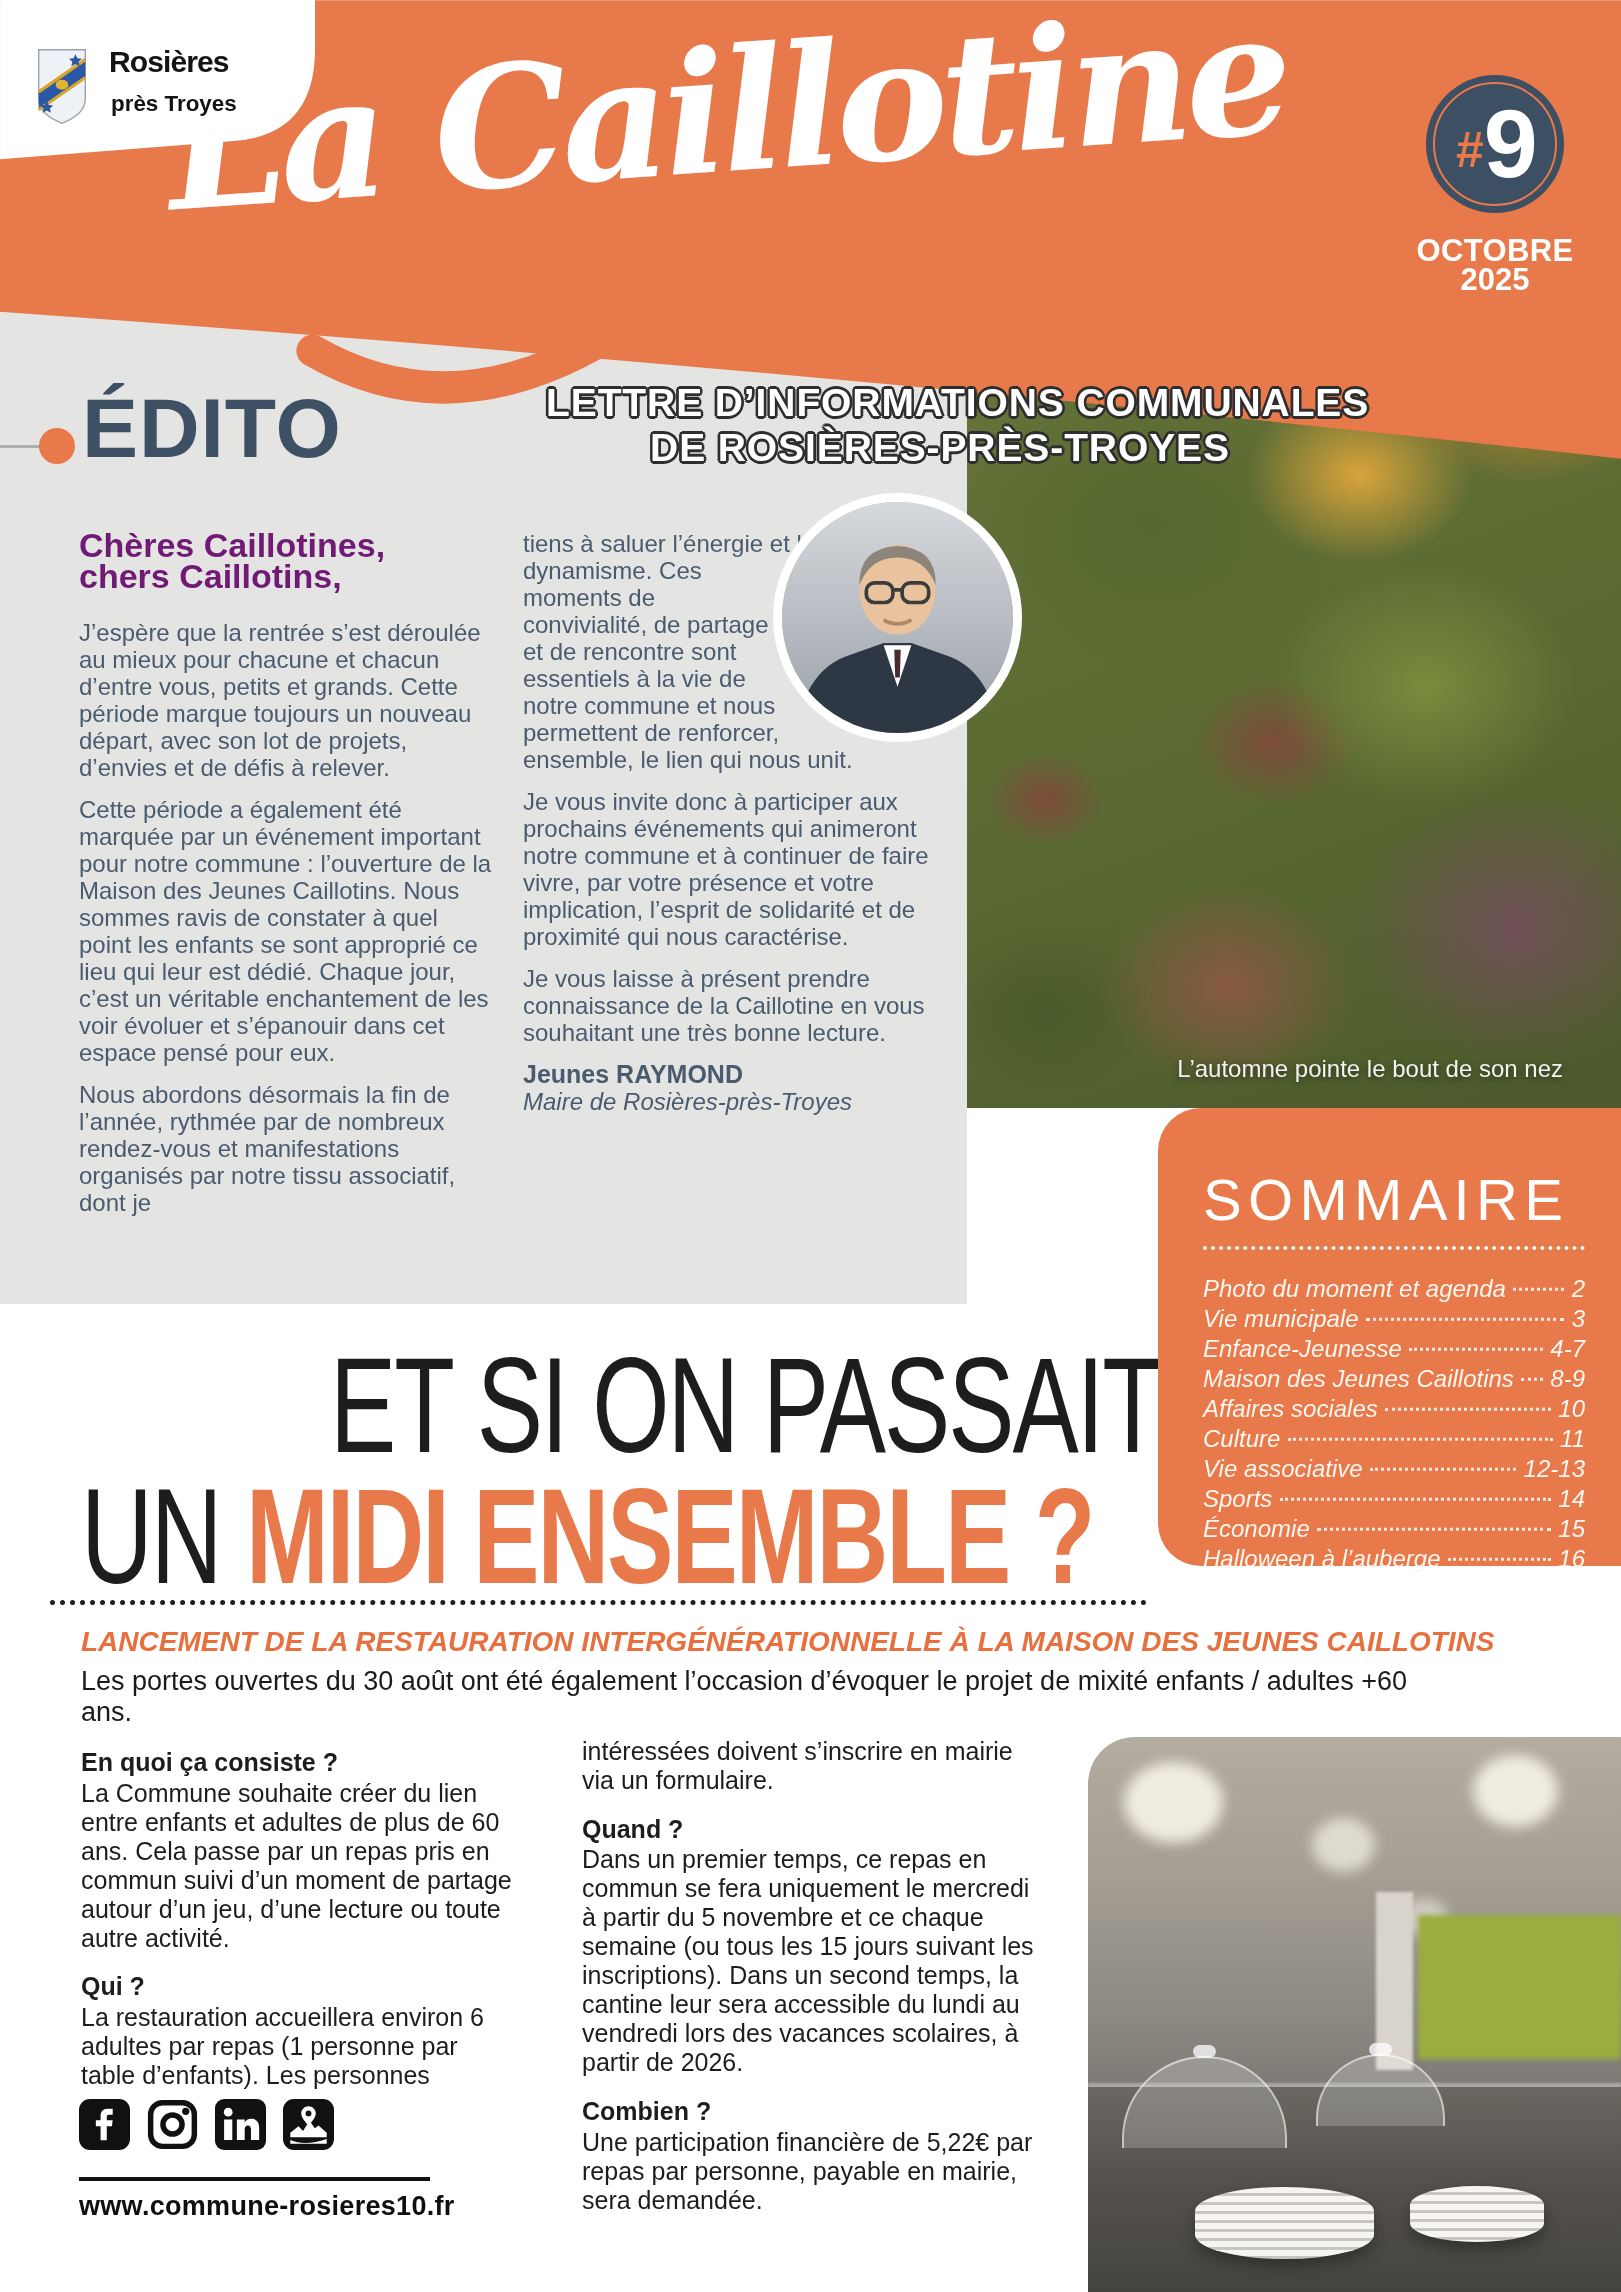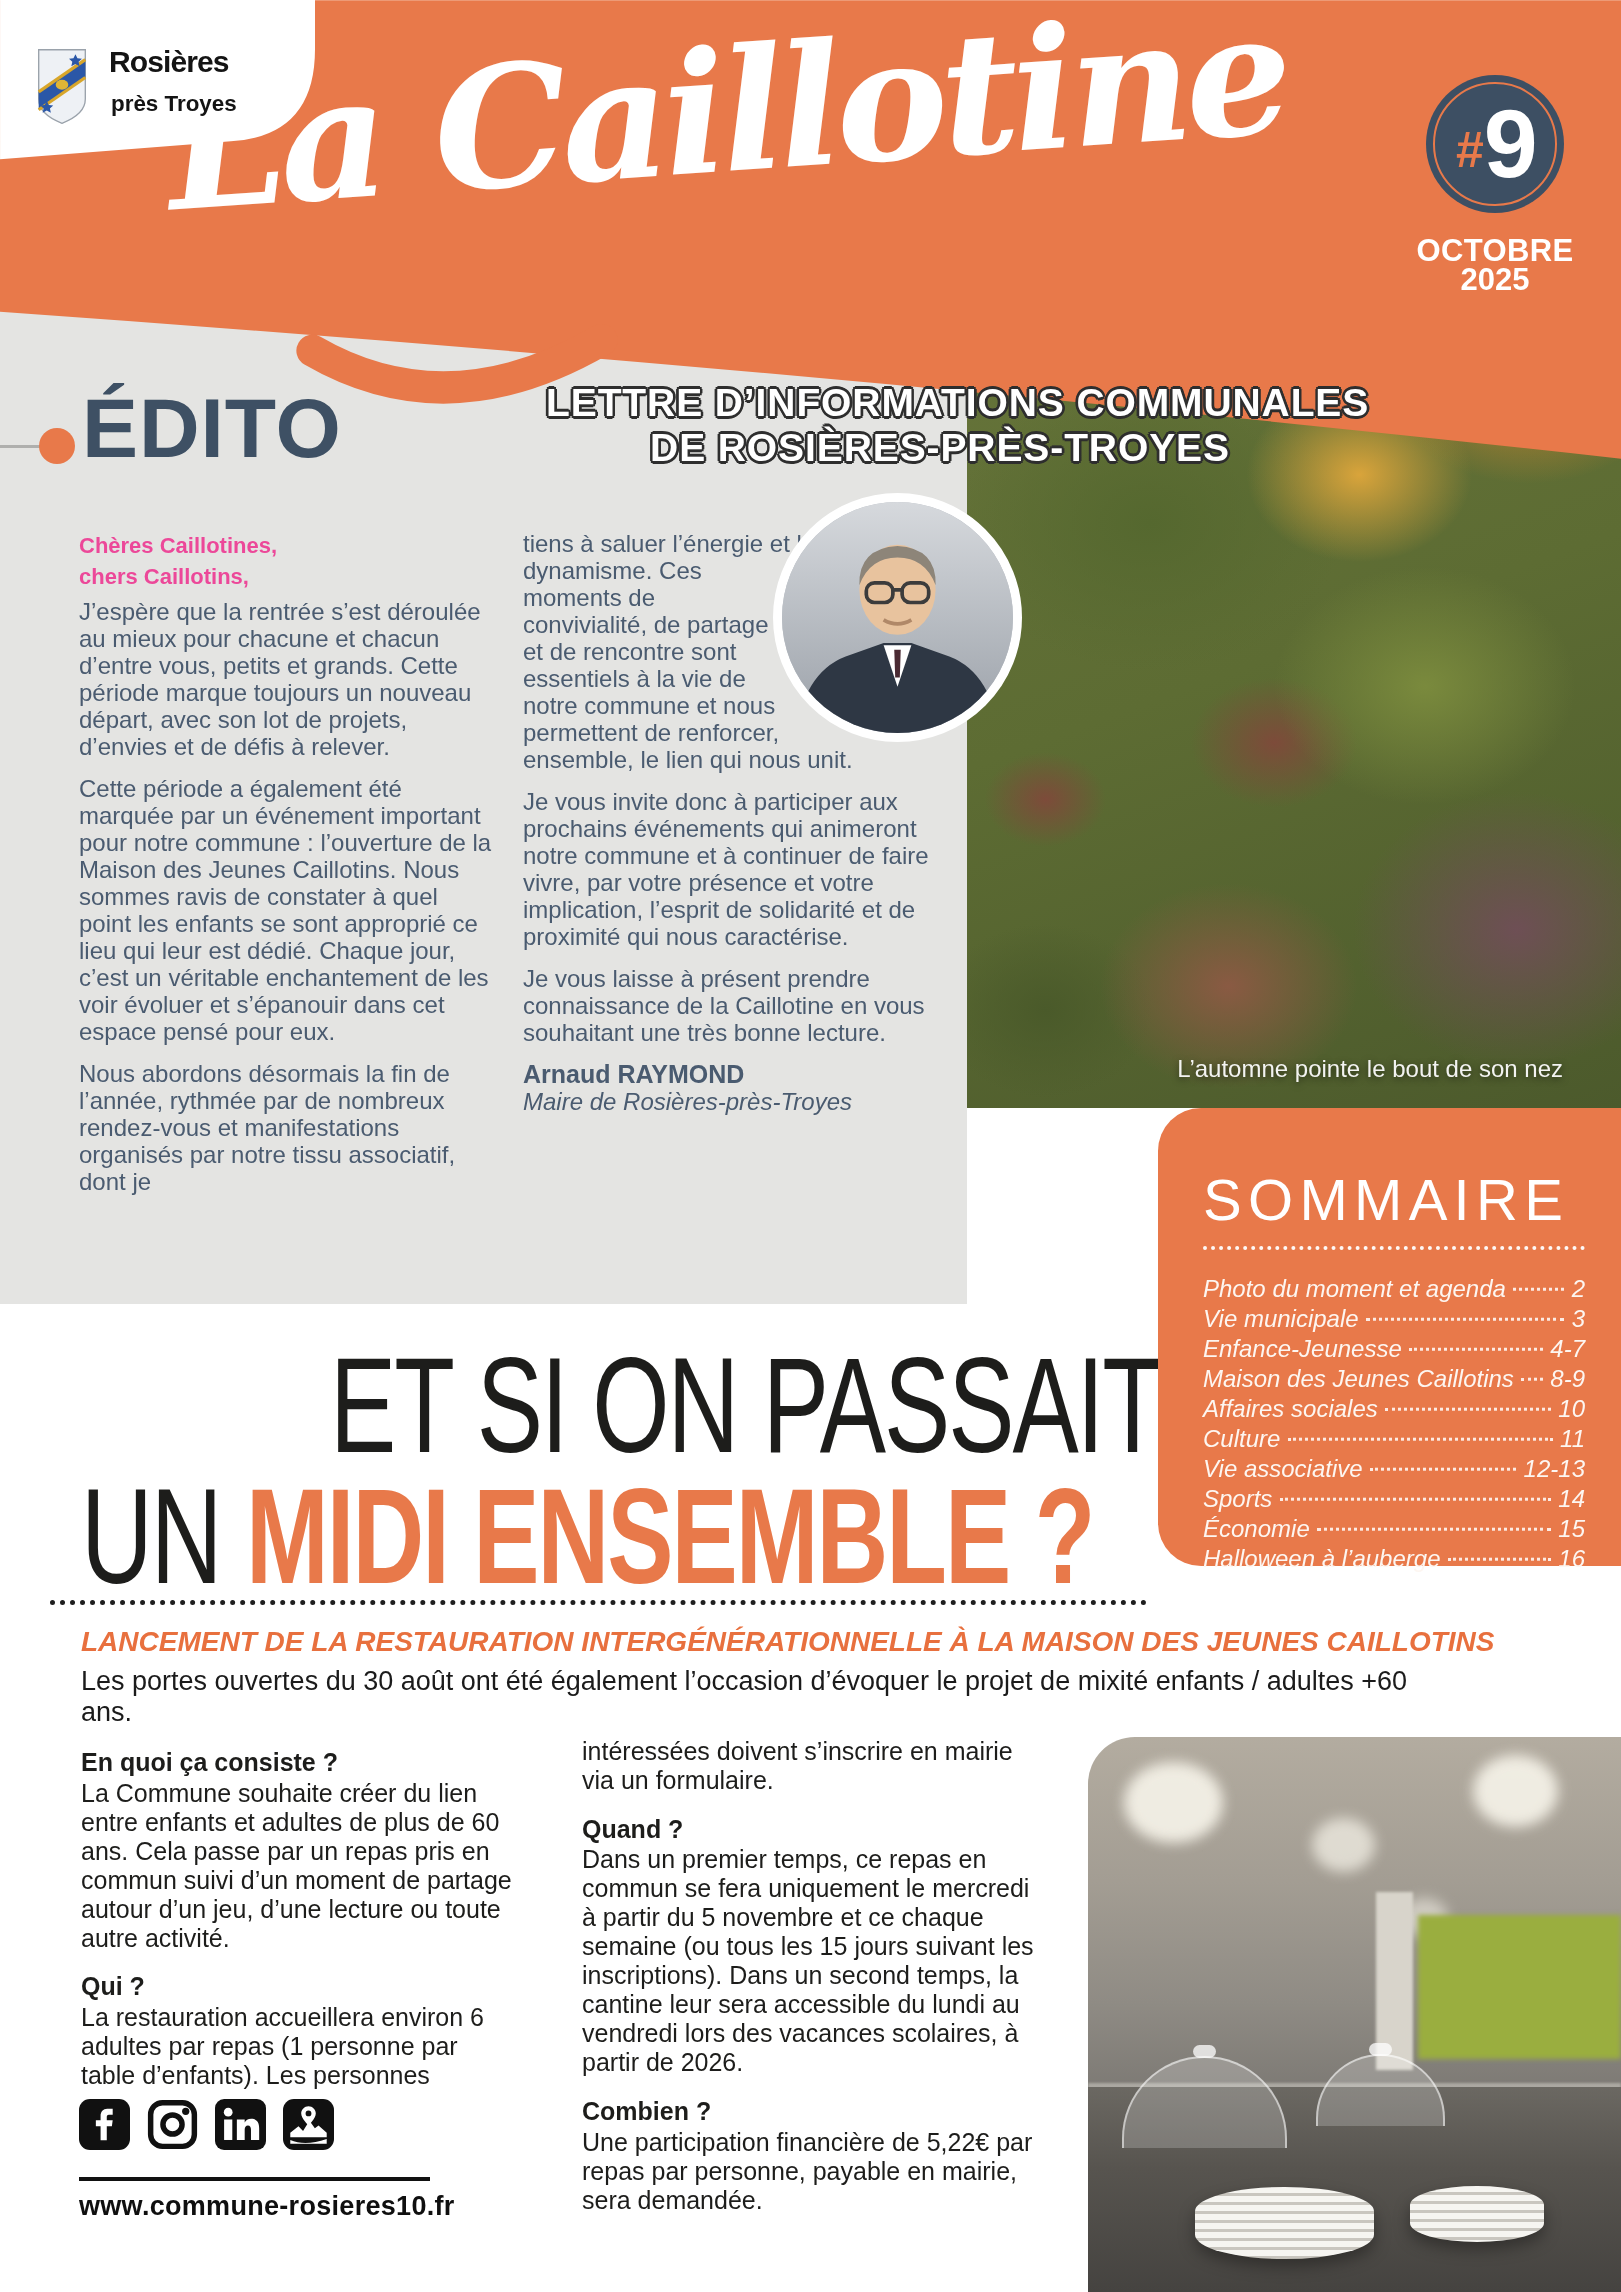--- a/index.html
+++ b/index.html
@@ -37,21 +37,21 @@
   
   .gray-panel{position:absolute;left:0;top:296px;width:967px;height:1008px;background:#E4E4E2;z-index:1;}
   .lead-line{position:absolute;left:0;top:445px;width:47px;height:2.7px;background:#afafad;z-index:4;}
   .lead-dot{position:absolute;left:39px;top:428px;width:36px;height:36px;border-radius:50%;background:#E8794A;z-index:4;}
   .edito-title{position:absolute;left:82px;top:380px;font-size:84px;font-weight:800;color:#3E5064;z-index:4;letter-spacing:0.9px;}
 
   .ecol{position:absolute;top:530px;width:414px;z-index:4;font-size:24px;line-height:27px;color:#4A5B70;}
   .ecol p{margin:0 0 15px 0;}
   .ecol1{left:79px;}
   .ecol2{left:523px;}
-  .salutation{font-size:22px;line-height:31px;font-weight:700;color:#ec4899;margin-bottom:6px;}
+  .salutation{font-size:34px;line-height:31px;font-weight:700;color:#701a75;margin-bottom:27px;}
   .sig-name{font-weight:700;font-size:25px;margin-top:7.2px;}
   .sig-role{font-style:italic;font-size:24px;}
   .portrait-spacer{float:right;width:224px;height:251px;margin:-16px -85px 5.4px 12.5px;
       shape-outside:circle(49% at 55% 46%);}
   .portrait{position:absolute;left:773px;top:493px;width:231px;height:231px;border:9px solid #ffffff;
       border-radius:50%;overflow:hidden;z-index:5;background:#b9bec5;}
 
   
   .photo-leaves{position:absolute;left:967px;top:296px;width:654px;height:812px;z-index:1;
      background:
@@ -184,21 +184,21 @@
     <p>J’espère que la rentrée s’est déroulée au mieux pour chacune et chacun d’entre vous, petits et grands. Cette période marque toujours un nouveau départ, avec son lot de projets, d’envies et de défis à relever.</p>
     <p>Cette période a également été marquée par un événement important pour notre commune : l’ouverture de la Maison des Jeunes Caillotins. Nous sommes ravis de constater à quel point les enfants se sont approprié ce lieu qui leur est dédié. Chaque jour, c’est un véritable enchantement de les voir évoluer et s’épanouir dans cet espace pensé pour eux.</p>
     <p>Nous abordons désormais la fin de l’année, rythmée par de nombreux rendez-vous et manifestations organisés par notre tissu associatif, dont je</p>
   </div>
 
   <div class="ecol ecol2">
     <div class="portrait-spacer"></div>
     <p>tiens à saluer l’énergie et le dynamisme. Ces moments de convivialité, de partage et de rencontre sont essentiels à la vie de notre commune et nous permettent de renforcer, ensemble, le lien qui nous unit.</p>
     <p>Je vous invite donc à participer aux prochains événements qui animeront notre commune et à continuer de faire vivre, par votre présence et votre implication, l’esprit de solidarité et de proximité qui nous caractérise.</p>
     <p>Je vous laisse à présent prendre connaissance de la Caillotine en vous souhaitant une très bonne lecture.</p>
-    <div class="sig-name">Arnaud RAYMOND</div>
+    <div class="sig-name">Jeunes RAYMOND</div>
     <div class="sig-role">Maire de Rosières-près-Troyes</div>
   </div>
 
   <div class="portrait">
     <svg width="231" height="231" viewBox="0 0 100 100">
       <defs>
         <linearGradient id="bgGrad" x1="0" y1="0" x2="0" y2="1">
           <stop offset="0" stop-color="#d6d9dd"></stop>
             <stop offset="1" stop-color="#9aa0a8"></stop>
         </linearGradient>

